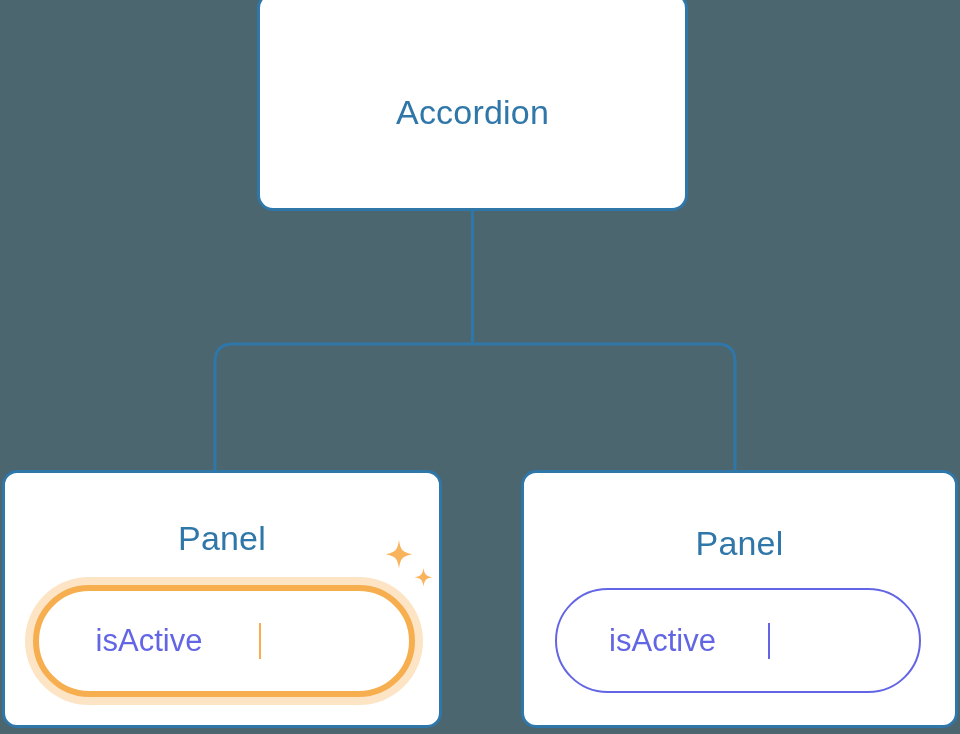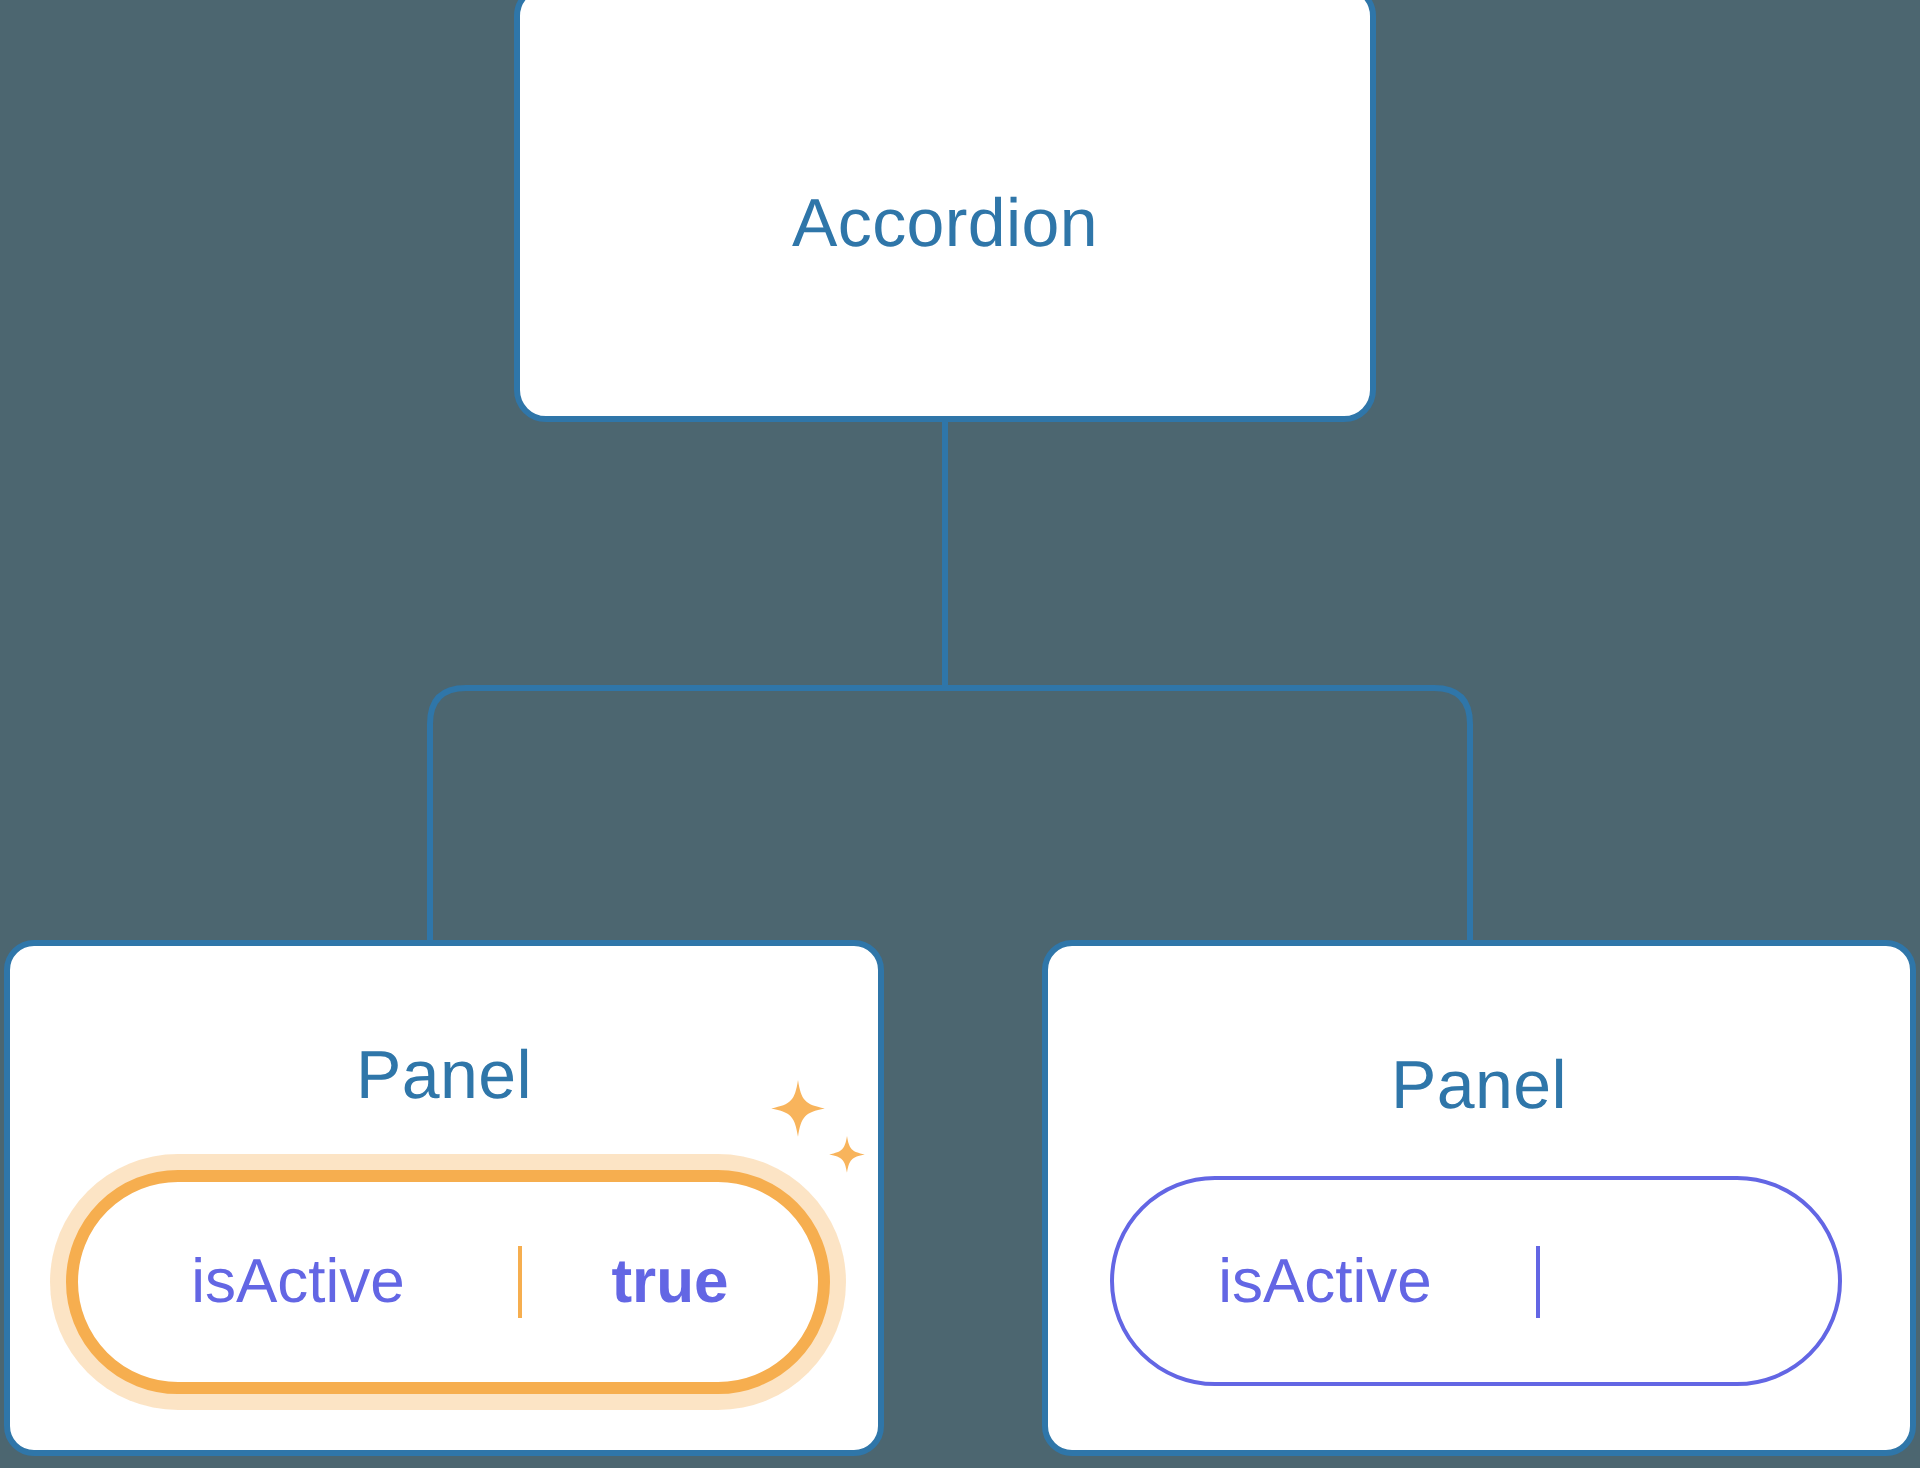--- a/index.html
+++ b/index.html
@@ -174,21 +174,20 @@
   <div id="accordion-node" class="node-card">
     <div class="node-title">Accordion</div>
   </div>
 
   <div id="panel-left-node" class="node-card">
     <div class="node-title">Panel</div>
   </div>
 
   <div id="pill-left" class="prop-pill">
     <div class="prop-cell prop-key">isActive</div>
-    <div class="prop-cell prop-value">true</div>
   </div>
 
   <svg id="sparkles" viewBox="0 0 70 70" width="70" height="70" xmlns="http://www.w3.org/2000/svg">
     <path fill="#f8b45c" d="M 21 3
              C 22.6 13.2 24.4 15.2 34.4 17.2
              C 24.4 19.2 22.6 21.2 21 31.4
              C 19.4 21.2 17.6 19.2 7.6 17.2
              C 17.6 15.2 19.4 13.2 21 3 Z"></path>
     <path fill="#f8b45c" d="M 45.5 31
              C 46.6 37.6 47.8 38.9 54.4 40.2

